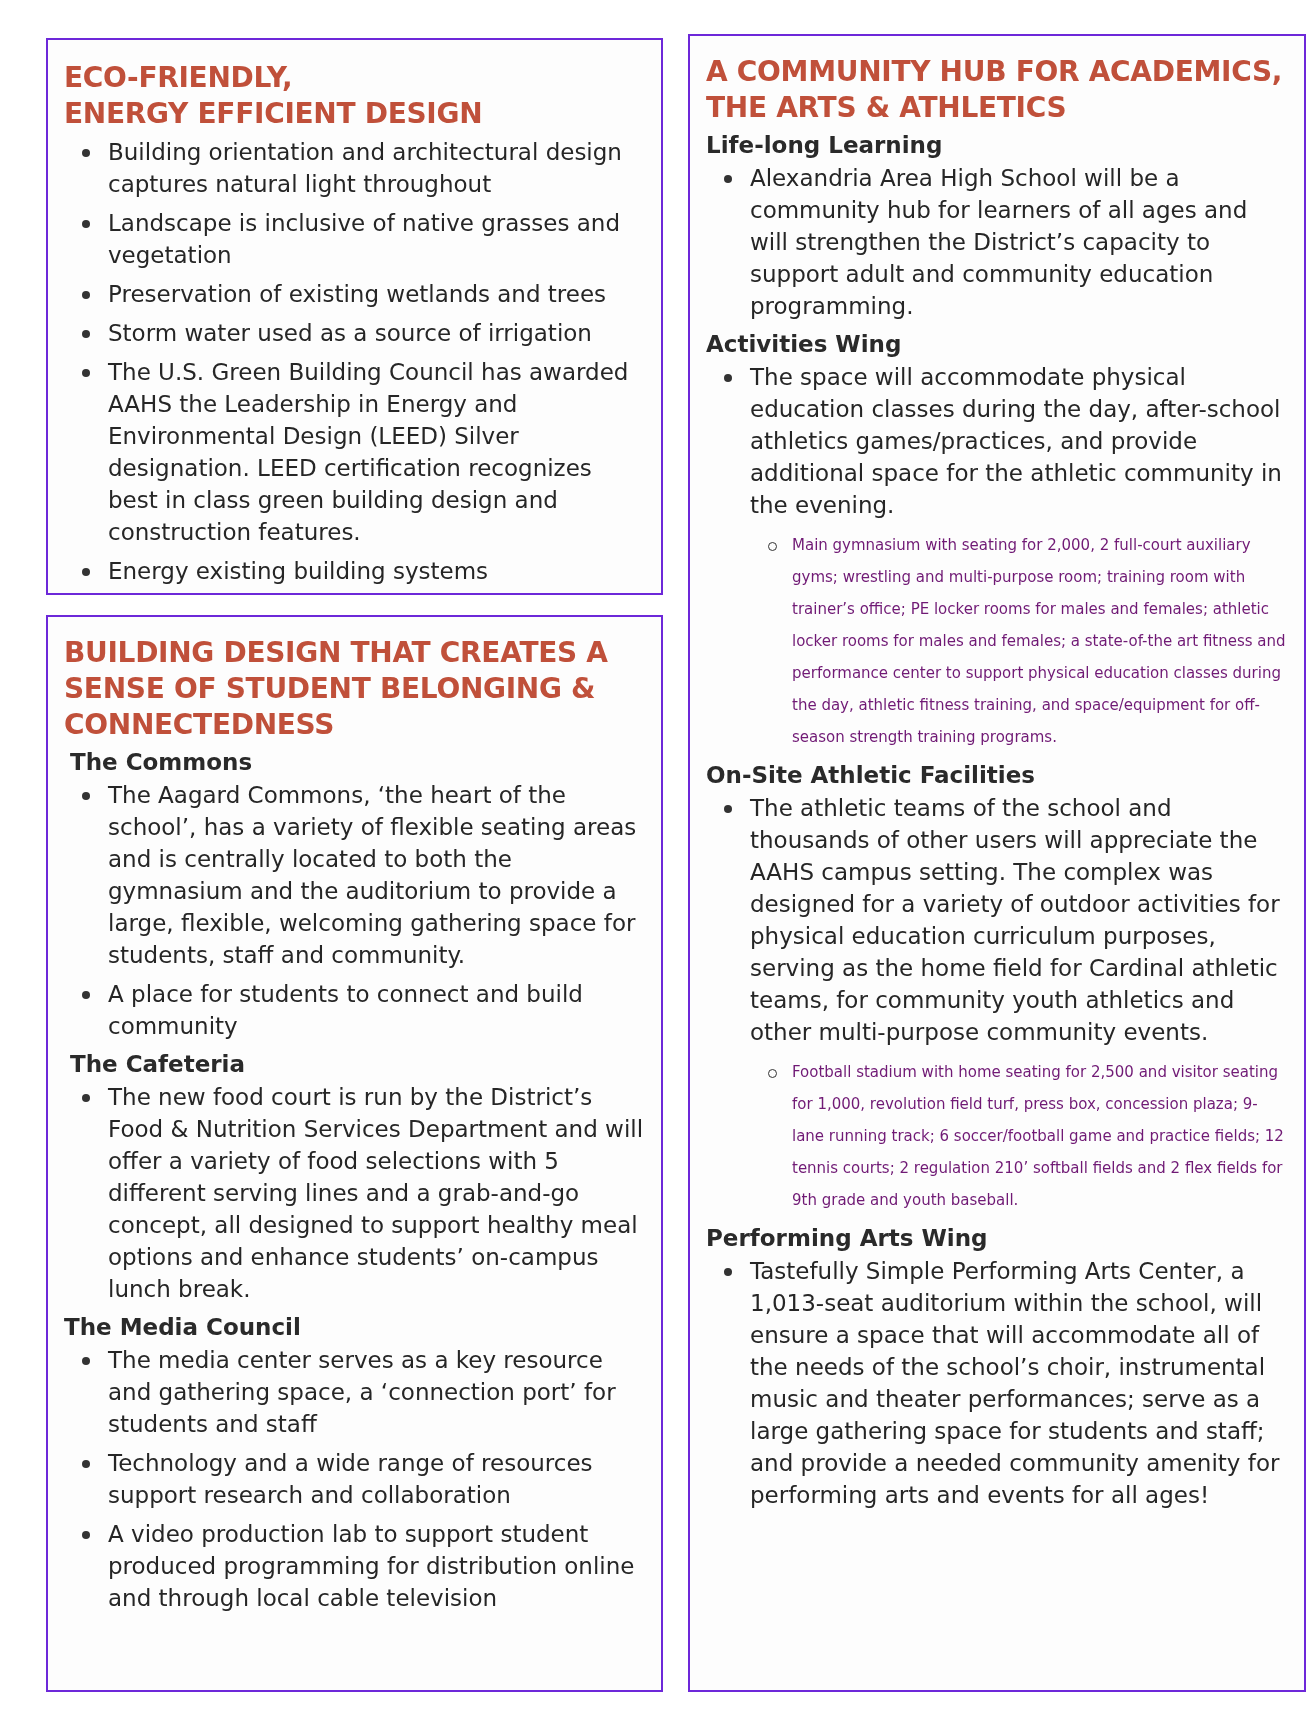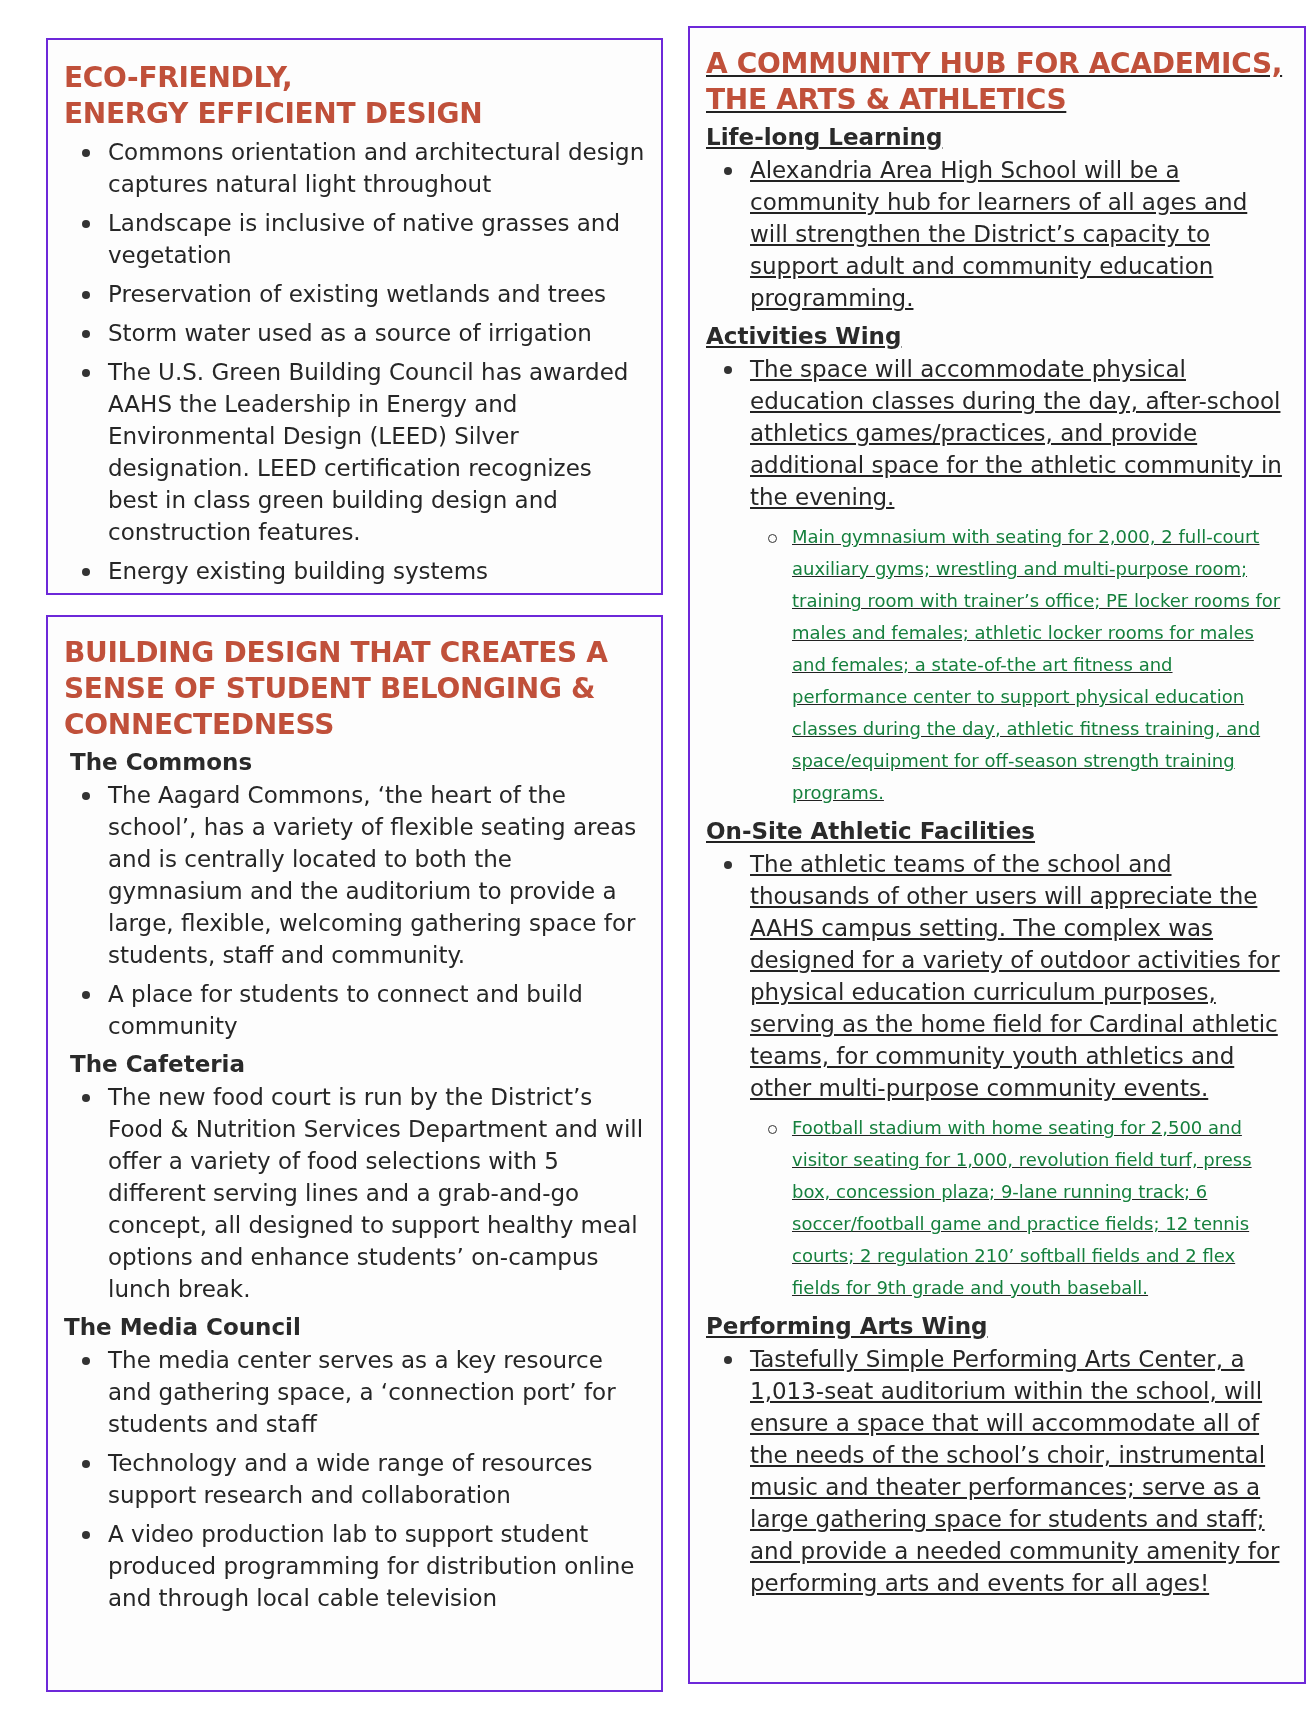--- a/index.html
+++ b/index.html
@@ -5,57 +5,57 @@
   html, body { margin: 0; padding: 0; }
   body {
     width: 1316px; height: 1715px; background: #ffffff; position: relative; overflow: hidden;
     font-family: "DejaVu Sans", sans-serif; color: #222;
   }
   .box {
     position: absolute; border: 2px solid #6d28d9; background: #fdfdfd; box-sizing: border-box;
   }
   #box-eco { left: 46px; top: 38px; width: 617px; height: 557px; padding: 20px 16px 0 16px; }
   #box-belong { left: 46px; top: 615px; width: 617px; height: 1077px; padding: 18px 16px 0 16px; }
-  #box-hub { left: 688px; top: 26px; width: 618px; height: 1658px; padding: 18px 16px 0 16px; text-decoration: underline; }
+  #box-hub { left: 688px; top: 34px; width: 618px; height: 1658px; padding: 18px 16px 0 16px; }
   h2 {
     margin: 0 0 4px 0; color: #c0503a; font-weight: bold; font-size: 28px; line-height: 36px;
     letter-spacing: -0.3px;
   }
   h3 {
     margin: 4px 0 2px 0; font-size: 23px; line-height: 30px; font-weight: bold; color: #2a2a2a;
   }
   ul { margin: 0; padding: 0; list-style: none; }
   li.b {
     position: relative; padding-left: 34px; margin: 0 0 7px 10px;
     font-size: 23px; line-height: 32px; color: #262626;
   }
   li.b::before {
     content: ""; position: absolute; left: 8px; top: 13px; width: 8px; height: 8px;
     border-radius: 50%; background: #333;
   }
   li.s {
     position: relative; padding-left: 30px; margin: 8px 0 7px 56px;
-    font-size: 18px; line-height: 32px; color: #15803d;
+    font-size: 15px; line-height: 32px; color: #701a75;
   }
   li.s::before {
     content: ""; position: absolute; left: 6px; top: 13px; width: 7px; height: 7px;
     border-radius: 50%; border: 1.5px solid #333; background: transparent;
   }
   .sub-h { margin-left: 6px; }
 </style>
 </head>
 <body>
 
 <div class="box" id="box-eco">
   <h2>
     <span>ECO-FRIENDLY,</span><br>
     <span>ENERGY EFFICIENT DESIGN</span>
   </h2>
   <ul>
-    <li class="b">Commons orientation and architectural design captures natural light throughout</li>
+    <li class="b">Building orientation and architectural design captures natural light throughout</li>
     <li class="b">Landscape is inclusive of native grasses and vegetation</li>
     <li class="b">Preservation of existing wetlands and trees</li>
     <li class="b">Storm water used as a source of irrigation</li>
     <li class="b">The U.S. Green Building Council has awarded AAHS the Leadership in Energy and Environmental Design (LEED) Silver designation. LEED certification recognizes best in class green building design and construction features.</li>
     <li class="b">Energy existing building systems</li>
   </ul>
 </div>
 
 <div class="box" id="box-belong">
   <h2>

